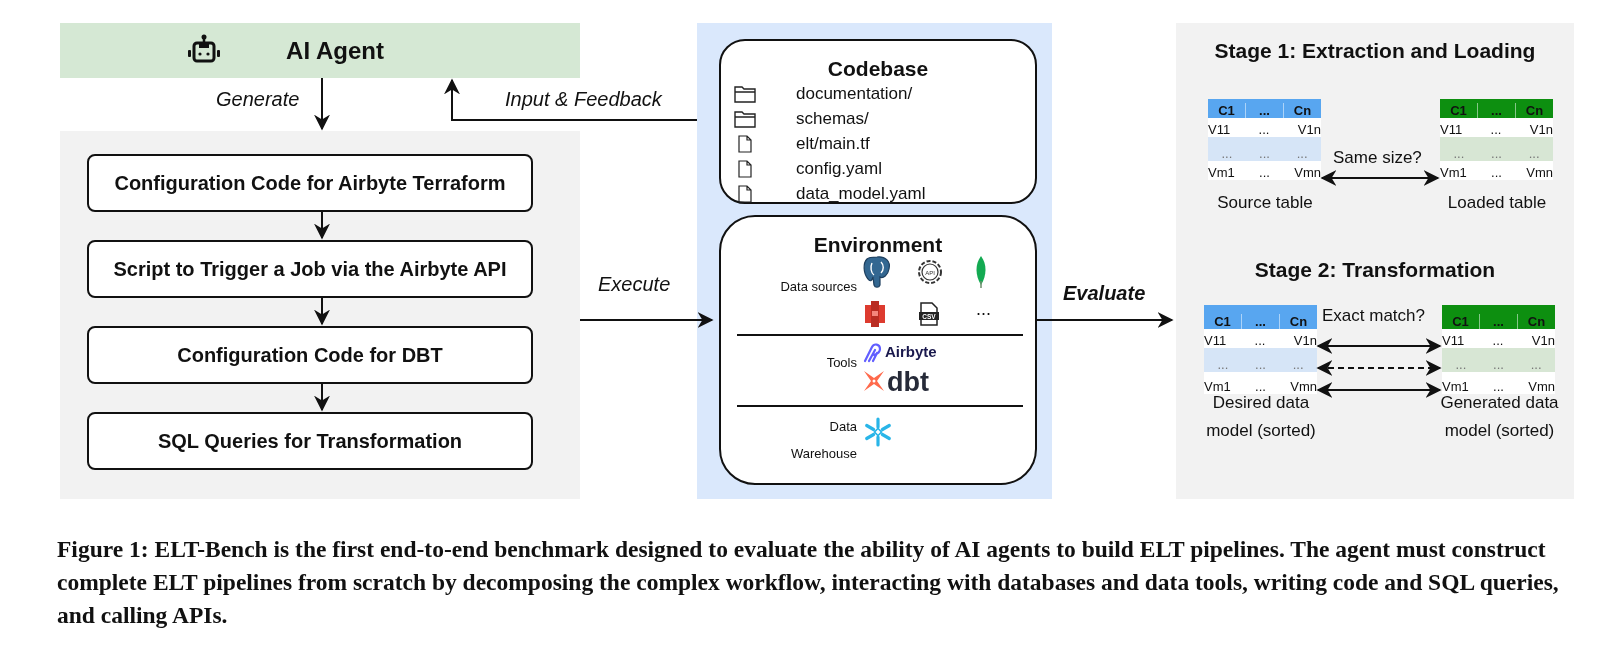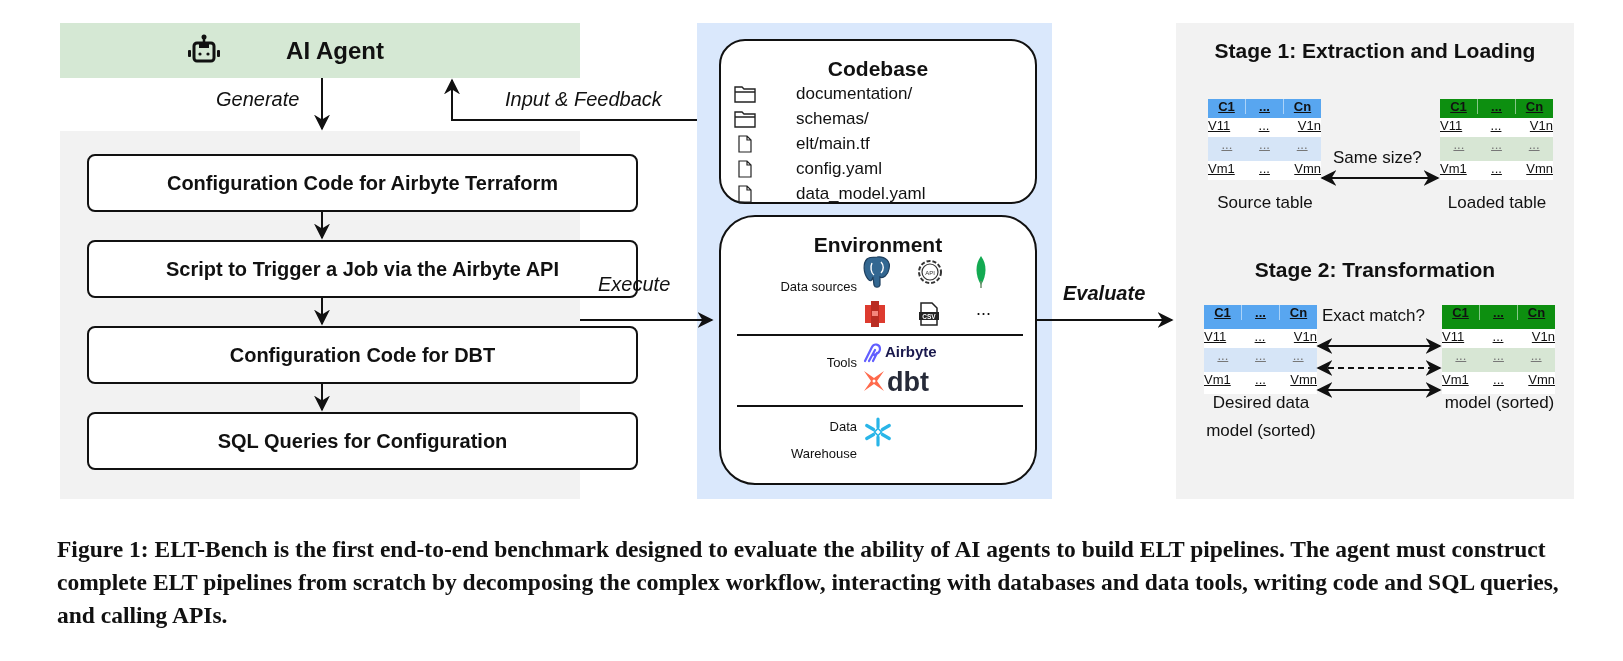--- a/index.html
+++ b/index.html
@@ -4,40 +4,40 @@
 <style>
   * { box-sizing: border-box; margin: 0; padding: 0; }
   body { width: 1623px; height: 661px; background: #ffffff; position: relative; overflow: hidden; font-family: "Liberation Sans", sans-serif; color: #111; }
   .abs { position: absolute; }
 
   
   .agent-bar { left: 60px; top: 23px; width: 520px; height: 55px; background: #d5e8d4; display: flex; align-items: center; justify-content: center; }
   .agent-title { font-weight: bold; font-size: 24px; margin-left: 30px; }
   .robot-icon { position: absolute; left: 126px; top: 10px; width: 36px; height: 36px; }
   .left-panel { left: 60px; top: 131px; width: 520px; height: 368px; background: #f2f2f2; }
-  .step-box { position: absolute; left: 27px; width: 551px; height: 58px; background: #fff; border: 2px solid #111; border-radius: 8px; display: flex; align-items: center; justify-content: center; font-weight: bold; font-size: 20px; white-space: nowrap; }
+  .step-box { position: absolute; left: 27px; width: 446px; height: 58px; background: #fff; border: 2px solid #111; border-radius: 8px; display: flex; align-items: center; justify-content: center; font-weight: bold; font-size: 20px; white-space: nowrap; }
 
   .italic-label { font-style: italic; font-size: 20px; white-space: nowrap; }
 
   
   .mid-panel { left: 697px; top: 23px; width: 355px; height: 476px; background: #dae8fc; }
   .codebase-box { position: absolute; left: 22px; top: 16px; width: 318px; height: 165px; background: #fff; border: 2px solid #111; border-radius: 26px; }
   .box-title { text-align: center; font-weight: bold; font-size: 21px; margin-top: 16px; }
   .file-row { display: flex; align-items: center; height: 25px; font-size: 17px; }
   .file-icon { width: 22px; height: 18px; margin-left: 13px; margin-right: 40px; }
   .env-box { position: absolute; left: 22px; top: 192px; width: 318px; height: 270px; background: #fff; border: 2px solid #111; border-radius: 36px; }
   .env-label { position: absolute; font-size: 13px; text-align: right; white-space: nowrap; }
   .env-sep { position: absolute; left: 16px; width: 286px; height: 2px; background: #111; }
   .logo { position: absolute; }
 
   
   .right-panel { left: 1176px; top: 23px; width: 398px; height: 476px; background: #f2f2f2; }
   .stage-title { position: absolute; width: 100%; text-align: center; font-weight: bold; font-size: 21px; }
   .mini-table { position: absolute; width: 113px; font-size: 13px; }
-  .mini-row { display: flex; height: 19px; align-items: flex-start; text-decoration: underline; }
+  .mini-row { display: flex; height: 19px; align-items: flex-end; }
   .mini-row span { flex: 1; text-align: center; }
   .hdr-blue { background: #58a6f0; font-weight: bold; }
   .hdr-green { background: #0d8f10; font-weight: bold; }
   .hdr-blue span + span, .hdr-green span + span { border-left: 1px solid rgba(255,255,255,0.5); }
   .row-white { background: #fff; gap: 23px; }
   .row-lblue { background: #d6e5f7; color: #777; }
   .row-lgreen { background: #d7e6d4; color: #777; }
   .cap { position: absolute; font-size: 17px; text-align: center; line-height: 28px; }
   .cmp-label { position: absolute; font-size: 17px; white-space: nowrap; }
 
@@ -63,21 +63,21 @@
   <span class="agent-title">AI Agent</span>
 </div>
 
 <div class="abs italic-label" style="left:216px; top:88px;">Generate</div>
 <div class="abs italic-label" style="left:505px; top:88px;">Input &amp; Feedback</div>
 
 <div class="abs left-panel">
   <div class="step-box" style="top:23px;">Configuration Code for Airbyte Terraform</div>
   <div class="step-box" style="top:109px;">Script to Trigger a Job via the Airbyte API</div>
   <div class="step-box" style="top:195px;">Configuration Code for DBT</div>
-  <div class="step-box" style="top:281px;">SQL Queries for Configuration</div>
+  <div class="step-box" style="top:281px;">SQL Queries for Transformation</div>
 </div>
 
 <div class="abs mid-panel">
   <div class="codebase-box">
     <div class="box-title">Codebase</div>
     <div class="file-row">
       <svg class="file-icon" viewBox="0 0 22 18">
           <path d="M1 2 H8 L10 4 H21 V17 H1 Z M1 7 H21" fill="none" stroke="#222" stroke-width="1.4"></path>
         </svg>
       <span>documentation/</span>
@@ -276,20 +276,21 @@
         <span>...</span>
         <span>Vmn</span>
       </div>
   </div>
   <div class="cmp-label" style="left:146px; top:283px;">Exact match?</div>
   <div class="cap" style="left:10px; top:366px; width:150px;">
     <div>Desired data</div>
     <div>model (sorted)</div>
   </div>
   <div class="cap" style="left:246px; top:366px; width:155px;">
+    <div>Generated data</div>
     <div>model (sorted)</div>
   </div>
 </div>
 
 <svg class="overlay" width="1623" height="661">
   <defs>
     <marker id="ah" viewBox="0 0 10 10" refX="9" refY="5" markerWidth="8" markerHeight="8" orient="auto-start-reverse">
       <path d="M0 0 L10 5 L0 10 L3 5 Z" fill="#111"></path>
     </marker>
   </defs>

